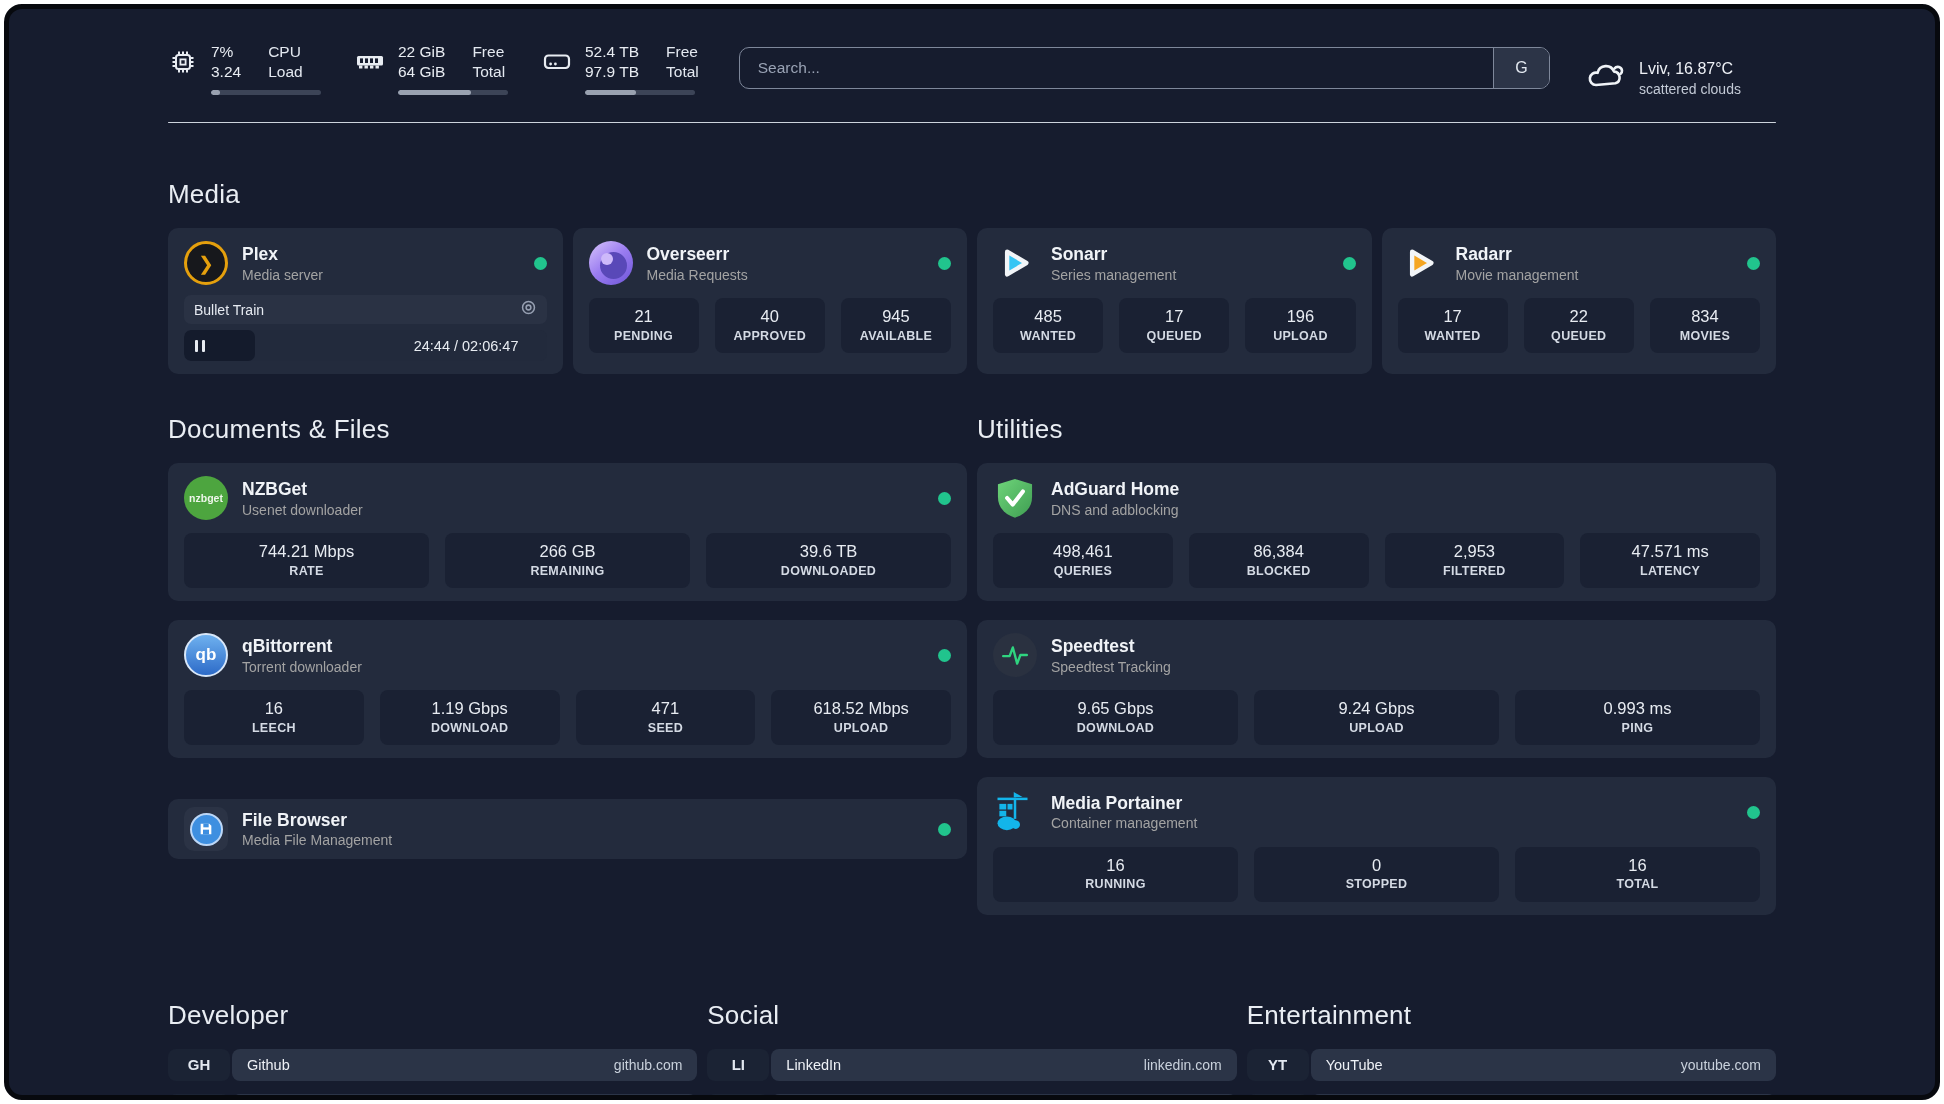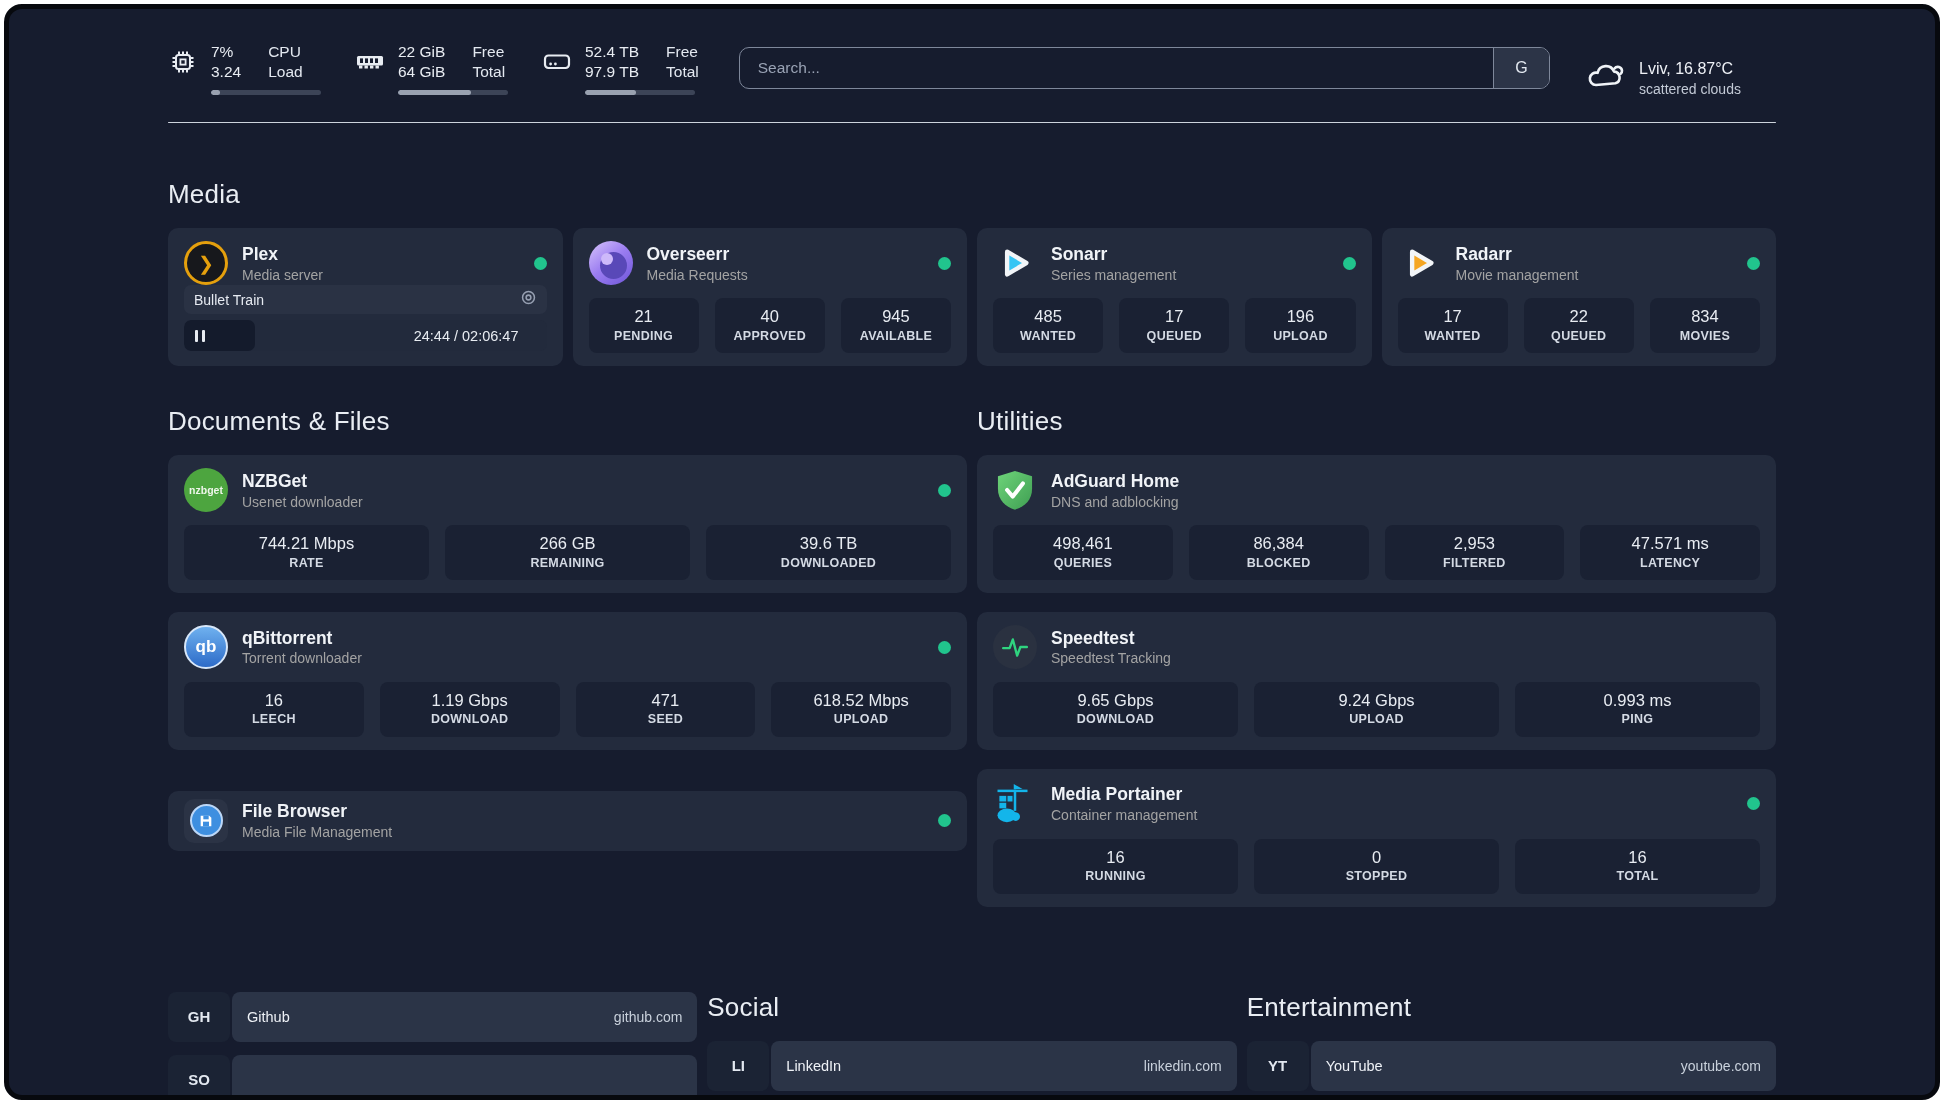--- a/index.html
+++ b/index.html
@@ -76,21 +76,21 @@
   .icon-overseerr { border-radius:50%; background:linear-gradient(140deg,#d8c5fb 0%,#9b7df1 48%,#6d55d8 100%); position:relative; overflow:hidden; }
   .icon-overseerr::before { content:""; position:absolute; width:27px; height:27px; border-radius:50%; background:#5948b8; left:11px; top:11px; }
   .icon-overseerr::after { content:""; position:absolute; width:12px; height:12px; border-radius:50%; background:#cdb9fa; left:12px; top:12px; }
   .icon-nzbget { border-radius:50%; background:#4da53f; color:#eef6ea; font-size:10.5px; font-weight:600; }
   .icon-qbit { border-radius:50%; background:linear-gradient(180deg,#6fb1ef,#2d6bc8); border:2px solid #d8e7f9; color:#fff; font-size:17px; font-weight:600; }
   .icon-fb { border-radius:10px; background:#2b3345; }
   .icon-fb .fb-circle { width:33px; height:33px; border-radius:50%; background:#3e8fe0; border:2px solid #bcd7f7; display:flex; align-items:center; justify-content:center; }
   .icon-speedtest { border-radius:50%; background:#2a3140; }
 
   
-  .stream { }
+  .stream { margin-top:10px; }
   .stream-title-row {
     background:#2a3244; border-radius:7px; height:29px;
     display:flex; align-items:center; padding:0 10px; justify-content:space-between;
   }
   .stream-title { font-size:14px; color:#e6eaf1; }
   .stream-progress {
     margin-top:6px; position:relative; height:31px;
     background:#222a3c; border-radius:7px; overflow:hidden;
   }
   .stream-fill { position:absolute; left:0; top:0; bottom:0; background:#141b2c; border-radius:7px; }
@@ -99,21 +99,21 @@
   .stream-time { position:absolute; right:28px; top:50%; transform:translateY(-50%); font-size:14.5px; color:#e8ecf2; }
 
   
   .two-col { display:grid; grid-template-columns:1fr 1fr; gap:10px; margin-top:40px; align-items:start; }
   .col h2.sec { margin-bottom:18px; }
   .col .card { margin-bottom:19px; }
   .card.slim { padding:8px 16px;margin-top:41px; }
 
   
   .links-grid { display:grid; grid-template-columns:1fr 1fr 1fr; gap:10px; margin-top:66px; padding-bottom:56px; }
-  .link-row { display:flex; gap:2px; height:50px; margin-bottom:13px; text-decoration:none; color:inherit; cursor:pointer; }
+  .link-row { display:flex; gap:2px; height:32px; margin-bottom:13px; text-decoration:none; color:inherit; cursor:pointer; }
   .link-abbr {
     width:62px; flex:none; background:#1b2334; border-radius:8px;
     display:flex; align-items:center; justify-content:center;
     font-size:15px; font-weight:700; color:#e3e8f0;
   }
   .link-pill {
     flex:1; background:#2b3447; border-radius:8px;
     display:flex; align-items:center; justify-content:space-between; padding:12px 15px;
   }
   .link-name { font-size:14.5px; color:#eef1f6; }
@@ -531,20 +531,21 @@
                 <div class="tile-value">16</div>
                 <div class="tile-label">TOTAL</div>
               </div>
         </div>
       </div>
     </div>
   </div>
 
   <div class="links-grid">
     <div class="link-col">
+      <h2 class="sec">Developer</h2>
       <a class="link-row">
         <span class="link-abbr">GH</span>
         <span class="link-pill">
               <span class="link-name">Github</span>
               <span class="link-url">github.com</span>
             </span>
       </a>
       <a class="link-row">
         <span class="link-abbr">SO</span>
         <span class="link-pill"></span>

